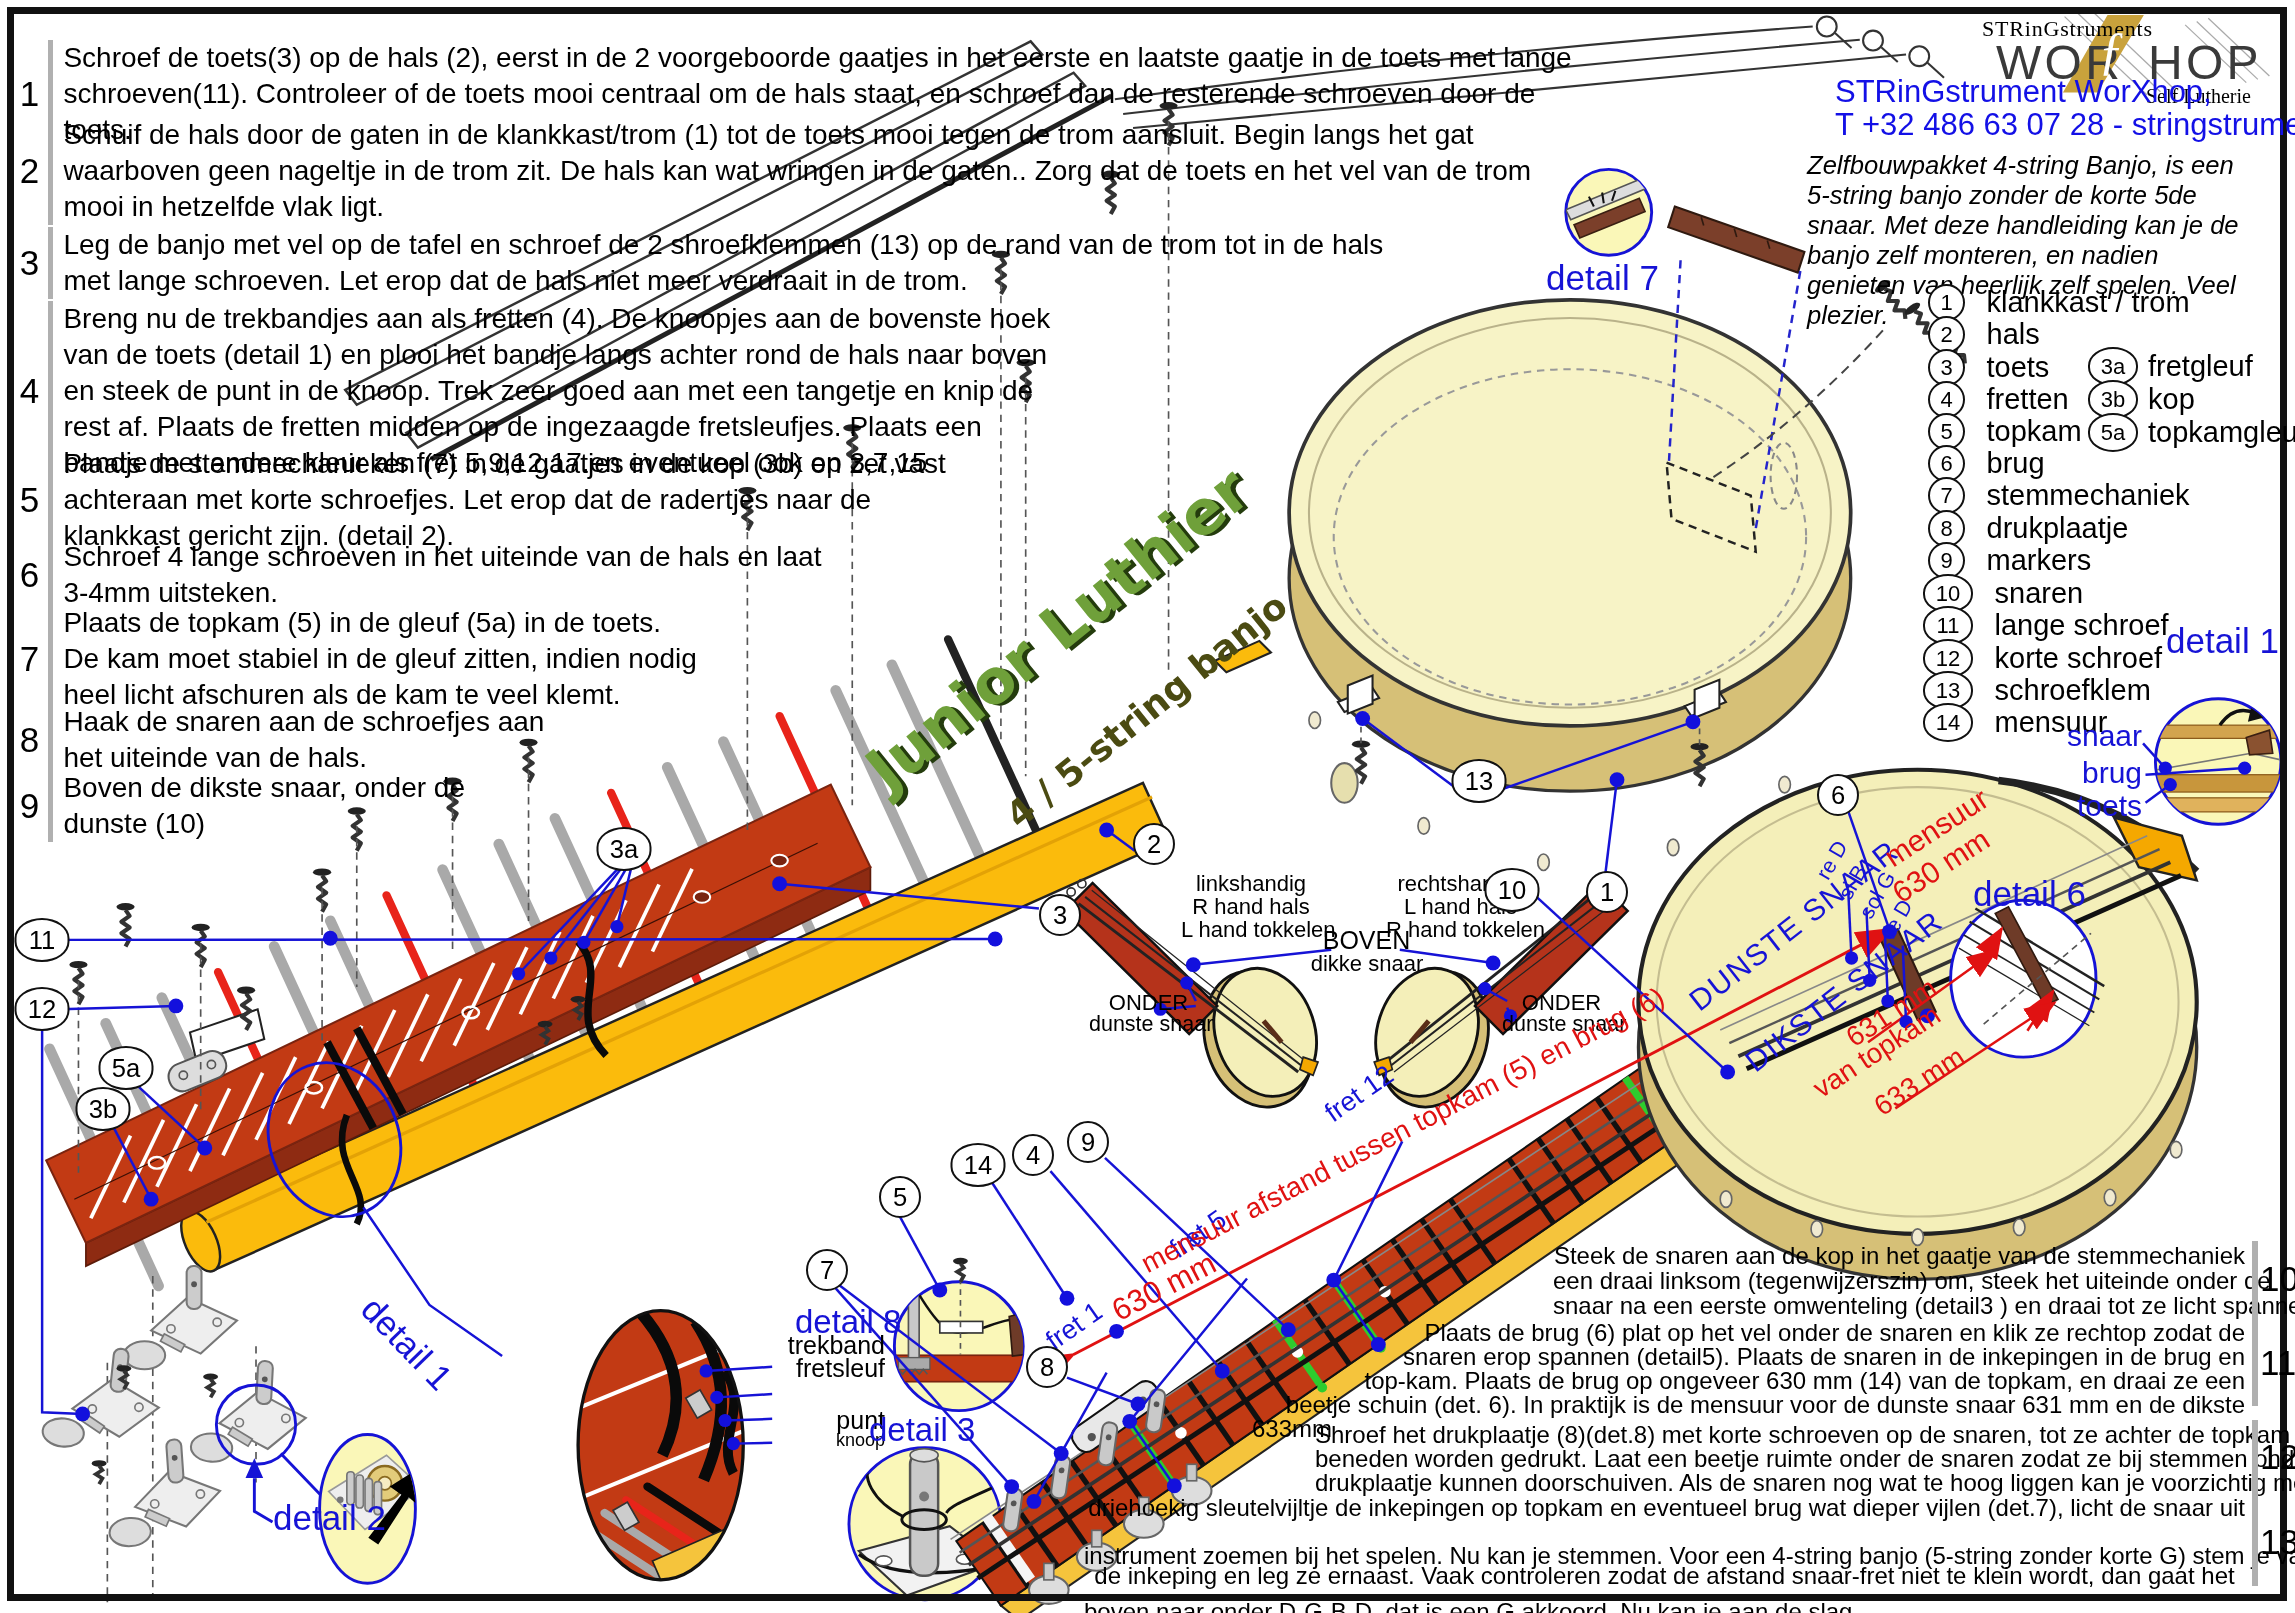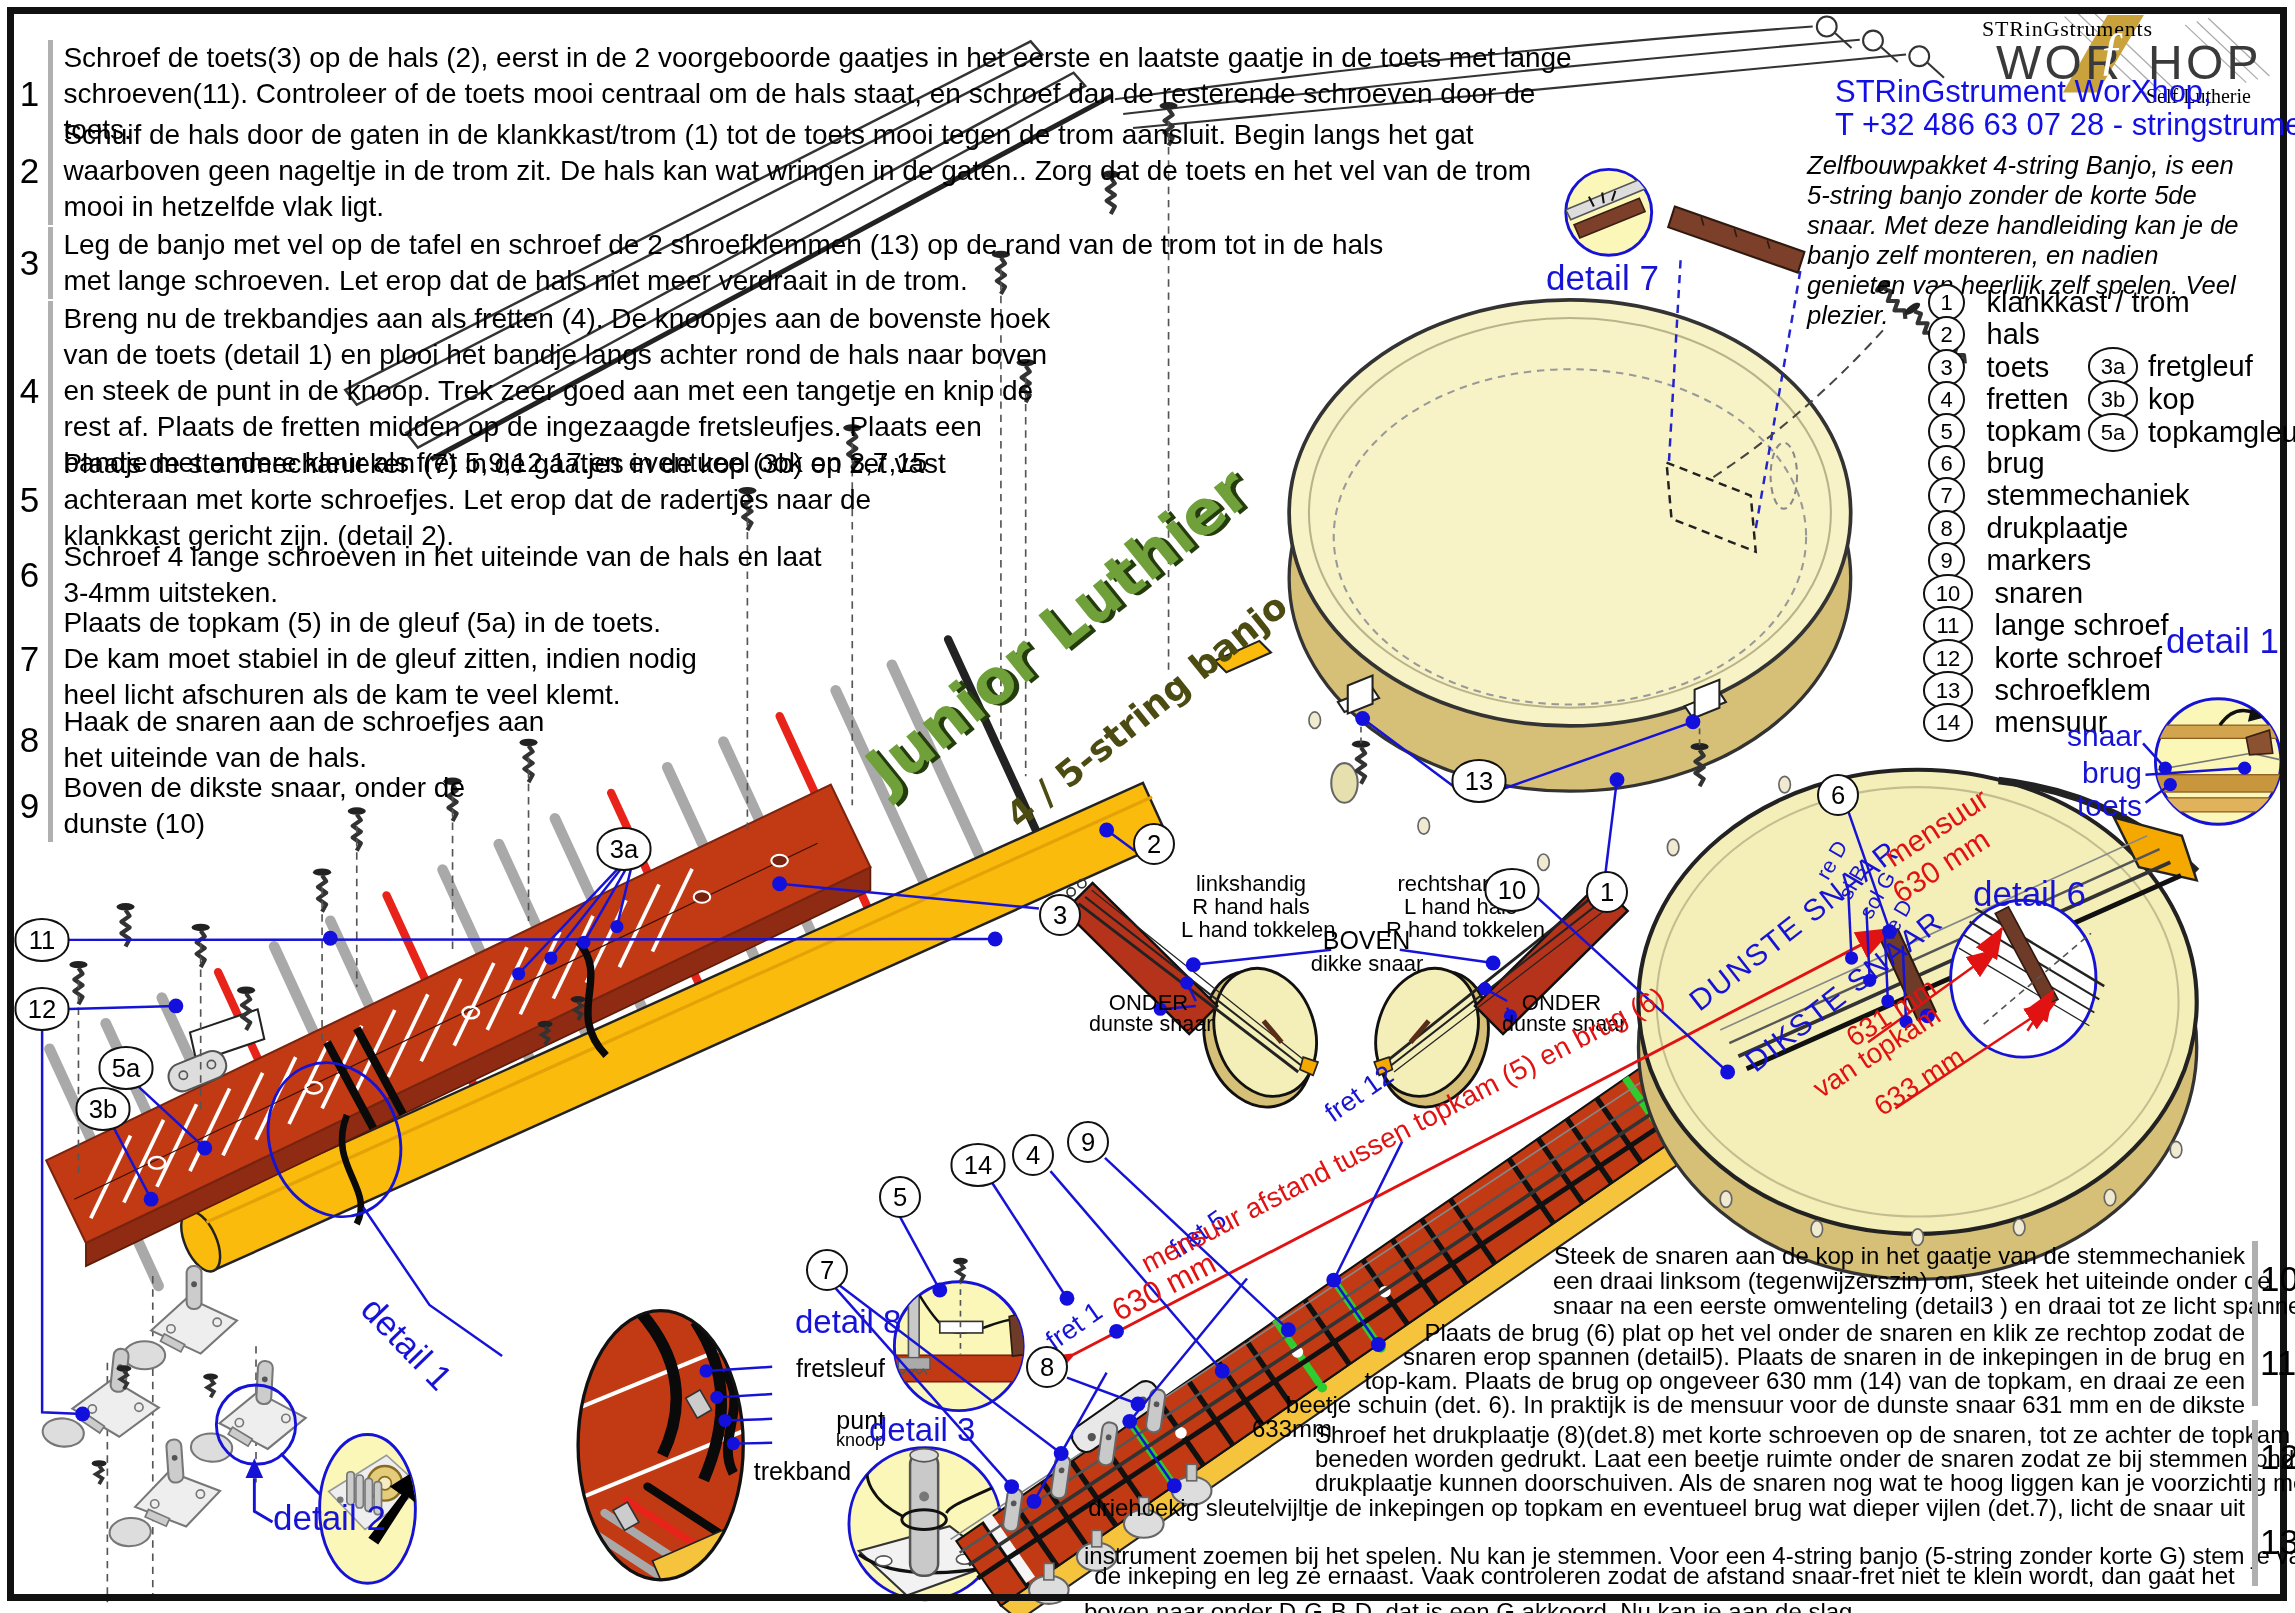--- a/index.html
+++ b/index.html
@@ -772,21 +772,21 @@
 
 <div class="detail-lbl" style="left:382px;top:1289px;transform:rotate(46deg);transform-origin:0 0;">detail 1</div>
 <div class="detail-lbl" style="left:273px;top:1498px;">detail 2</div>
 <div class="detail-lbl" style="left:869px;top:1411px;font-size:33px;">detail 3</div>
 <div class="detail-lbl" style="left:2166px;top:621px;">detail 1</div>
 <div class="detail-lbl" style="left:1973px;top:874px;">detail 6</div>
 <div class="detail-lbl" style="left:1546px;top:258px;">detail 7</div>
 <div class="detail-lbl" style="left:795px;top:1303px;font-size:33px;">detail 8</div>
 
 <div class="lbl" style="left:720px;top:1355px;width:165px;text-align:right;font-size:25px;">fretsleuf</div>
-<div class="lbl" style="left:720px;top:1458px;width:165px;text-align:center;font-size:25px;">trekband</div>
+<div class="lbl" style="left:720px;top:1332px;width:165px;text-align:right;font-size:25px;">trekband</div>
 <div class="lbl" style="left:720px;top:1407px;width:165px;text-align:right;font-size:25px;">punt</div>
 <div class="lbl" style="left:720px;top:1431px;width:165px;text-align:right;font-size:18px;">knoop</div>
 
 <div class="lbl blue" style="left:2063px;top:720px;width:79px;text-align:right;font-size:30px;">snaar</div>
 <div class="lbl blue" style="left:2073px;top:757px;width:69px;text-align:right;font-size:30px;">brug</div>
 <div class="lbl blue" style="left:2063px;top:790px;width:79px;text-align:right;font-size:30px;">toets</div>
 
 <div class="lbl" style="left:1181px;top:872px;width:140px;text-align:center;font-size:22px;">
   <div>linkshandig</div>
   <div>R hand hals</div>

